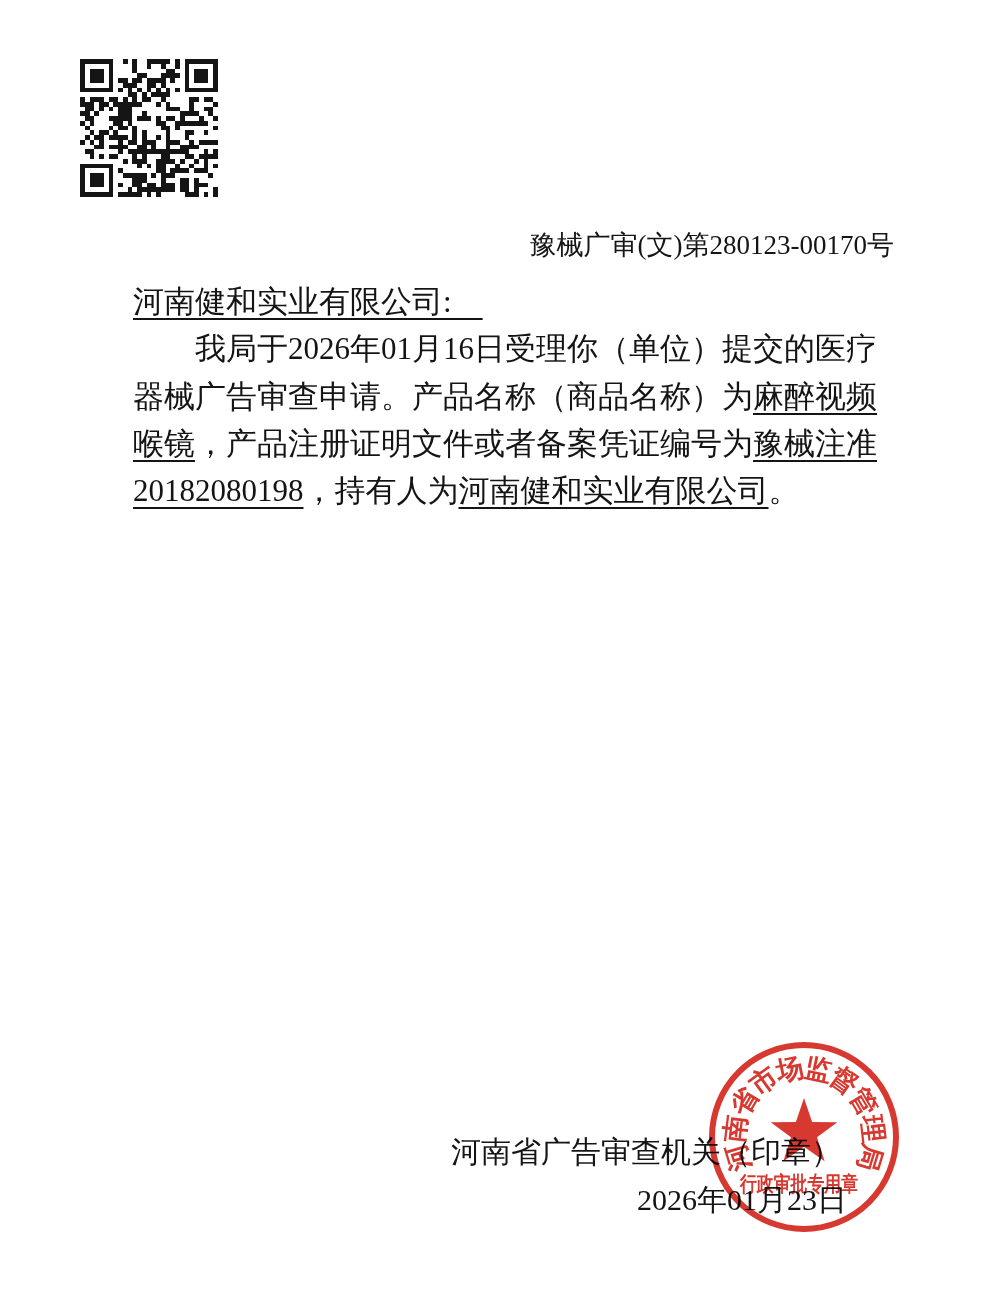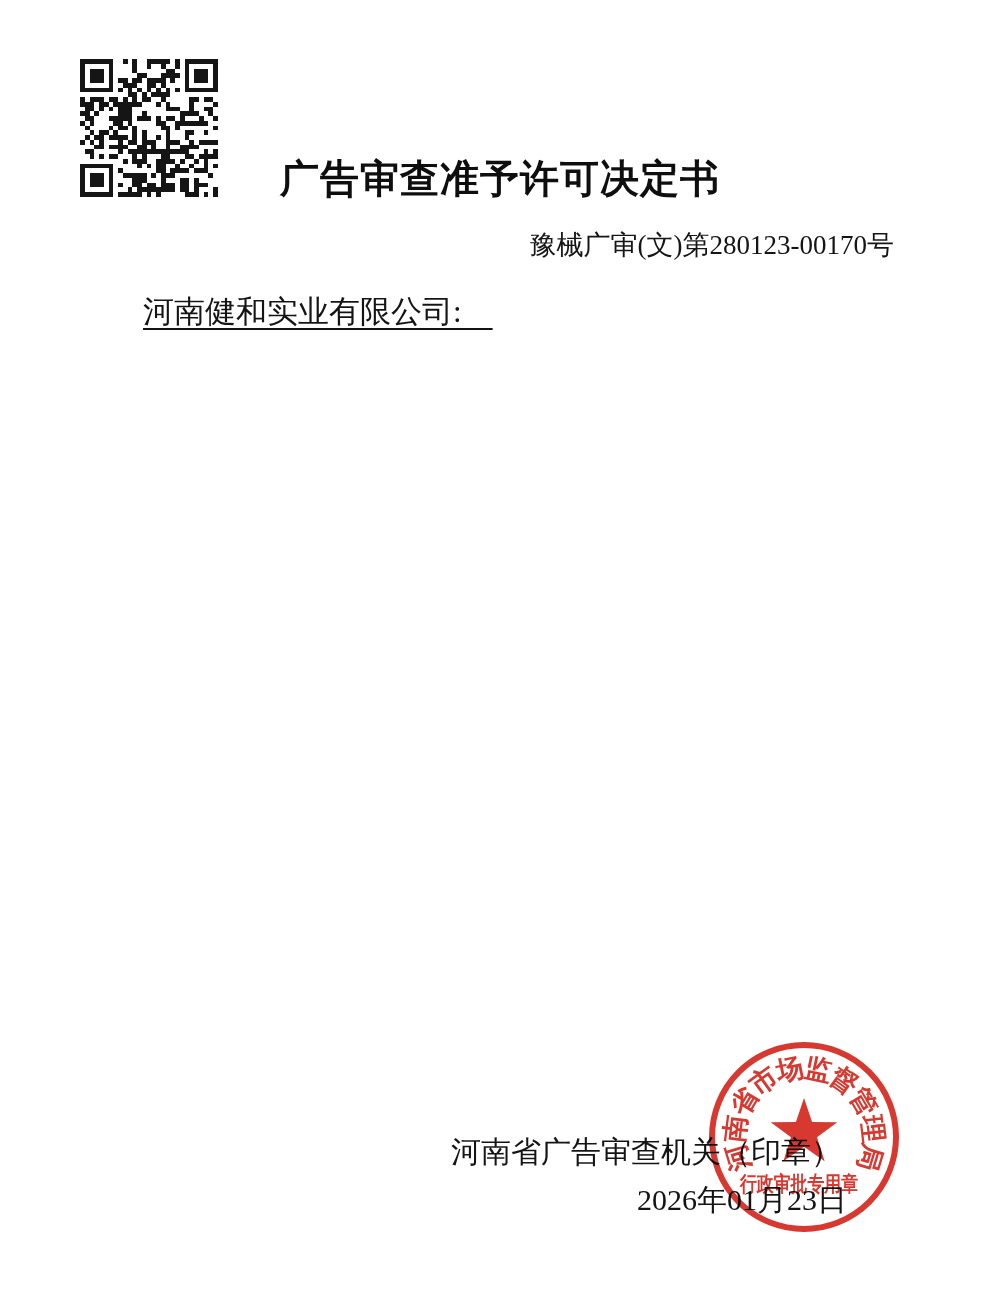--- a/index.html
+++ b/index.html
@@ -21,21 +21,21 @@
   .doc-number{
     position:absolute;top:227px;right:106px;
     font-size:27px;color:#151515;
   }
   .body-text{
     position:absolute;left:133px;top:278px;width:744px;
     font-size:31px;line-height:47.3px;
     text-align:justify;text-justify:inter-ideograph;
     color:#141414;
   }
-  .body-text p{margin:10px;padding:0;}
+  .body-text p{margin:0;padding:0;}
   .body-text p.indent{text-indent:2em;}
   .u{
     text-decoration-line:underline;
     text-decoration-thickness:2px;
     text-underline-offset:6px;
   }
   .signoff{
     position:absolute;top:1128px;right:153px;
     text-align:right;font-size:30px;line-height:48px;color:#141414;
   }
@@ -460,26 +460,26 @@
         <rect x="14" y="28" width="1" height="1"></rect>
         <rect x="16" y="28" width="1" height="1"></rect>
         <rect x="22" y="28" width="1" height="1"></rect>
         <rect x="23" y="28" width="1" height="1"></rect>
         <rect x="24" y="28" width="1" height="1"></rect>
         <rect x="26" y="28" width="1" height="1"></rect>
         <rect x="28" y="28" width="1" height="1"></rect>
       </g>
     </svg>
 
-  <h1 class="title">广告审查准予许可决定书</h1>
 
   <div class="doc-number">豫械广审(文)第280123-00170号</div>
 
   <div class="body-text">
     <p><span class="u">河南健和实业有限公司:　</span></p>
+    <p class="indent"><span>我局于2026年01月16日受理你（单位）提交的医疗器械广告审查申请。产品名称（商品名称）为</span><span class="u">麻醉视频喉镜</span><span>，产品注册证明文件或者备案凭证编号为</span><span class="u">豫械注准 20182080198</span><span>，持有人为</span><span class="u">河南健和实业有限公司</span><span>。</span></p>
   </div>
 
   <div class="signoff">
     <div class="signature">河南省广告审查机关（印章）</div>
     <div class="date">2026年01月23日</div>
   </div>
 
   <svg class="seal" viewBox="0 0 198 198">
       <circle cx="99" cy="99" r="92" fill="none" stroke="#d42a20" stroke-width="6"></circle>
       <polygon fill="#d42a20" points="99,60 107.1,83.9 132.3,84.2 112,99.2 119.6,123.3 99,108.7 78.4,123.3 86,99.2 65.7,84.2 90.9,83.9"></polygon>

